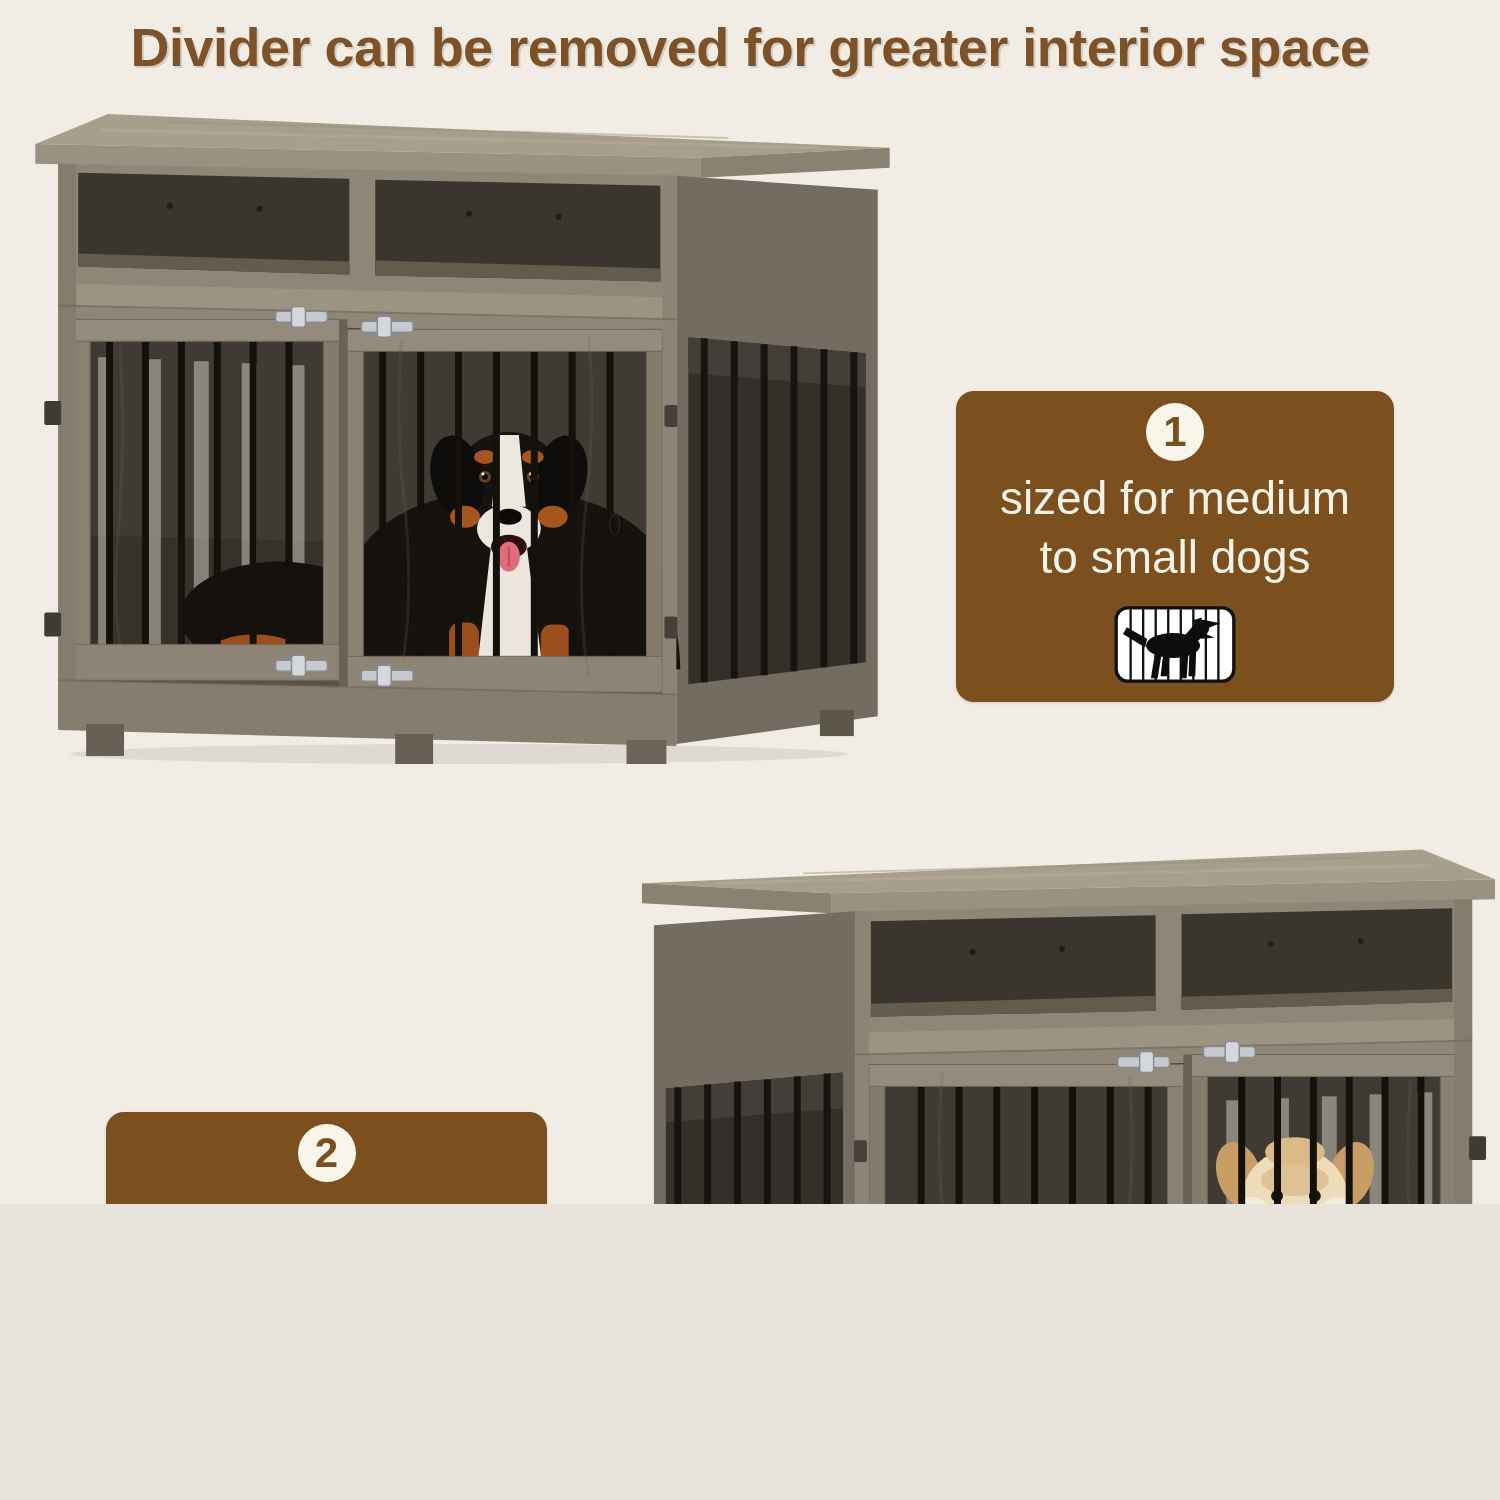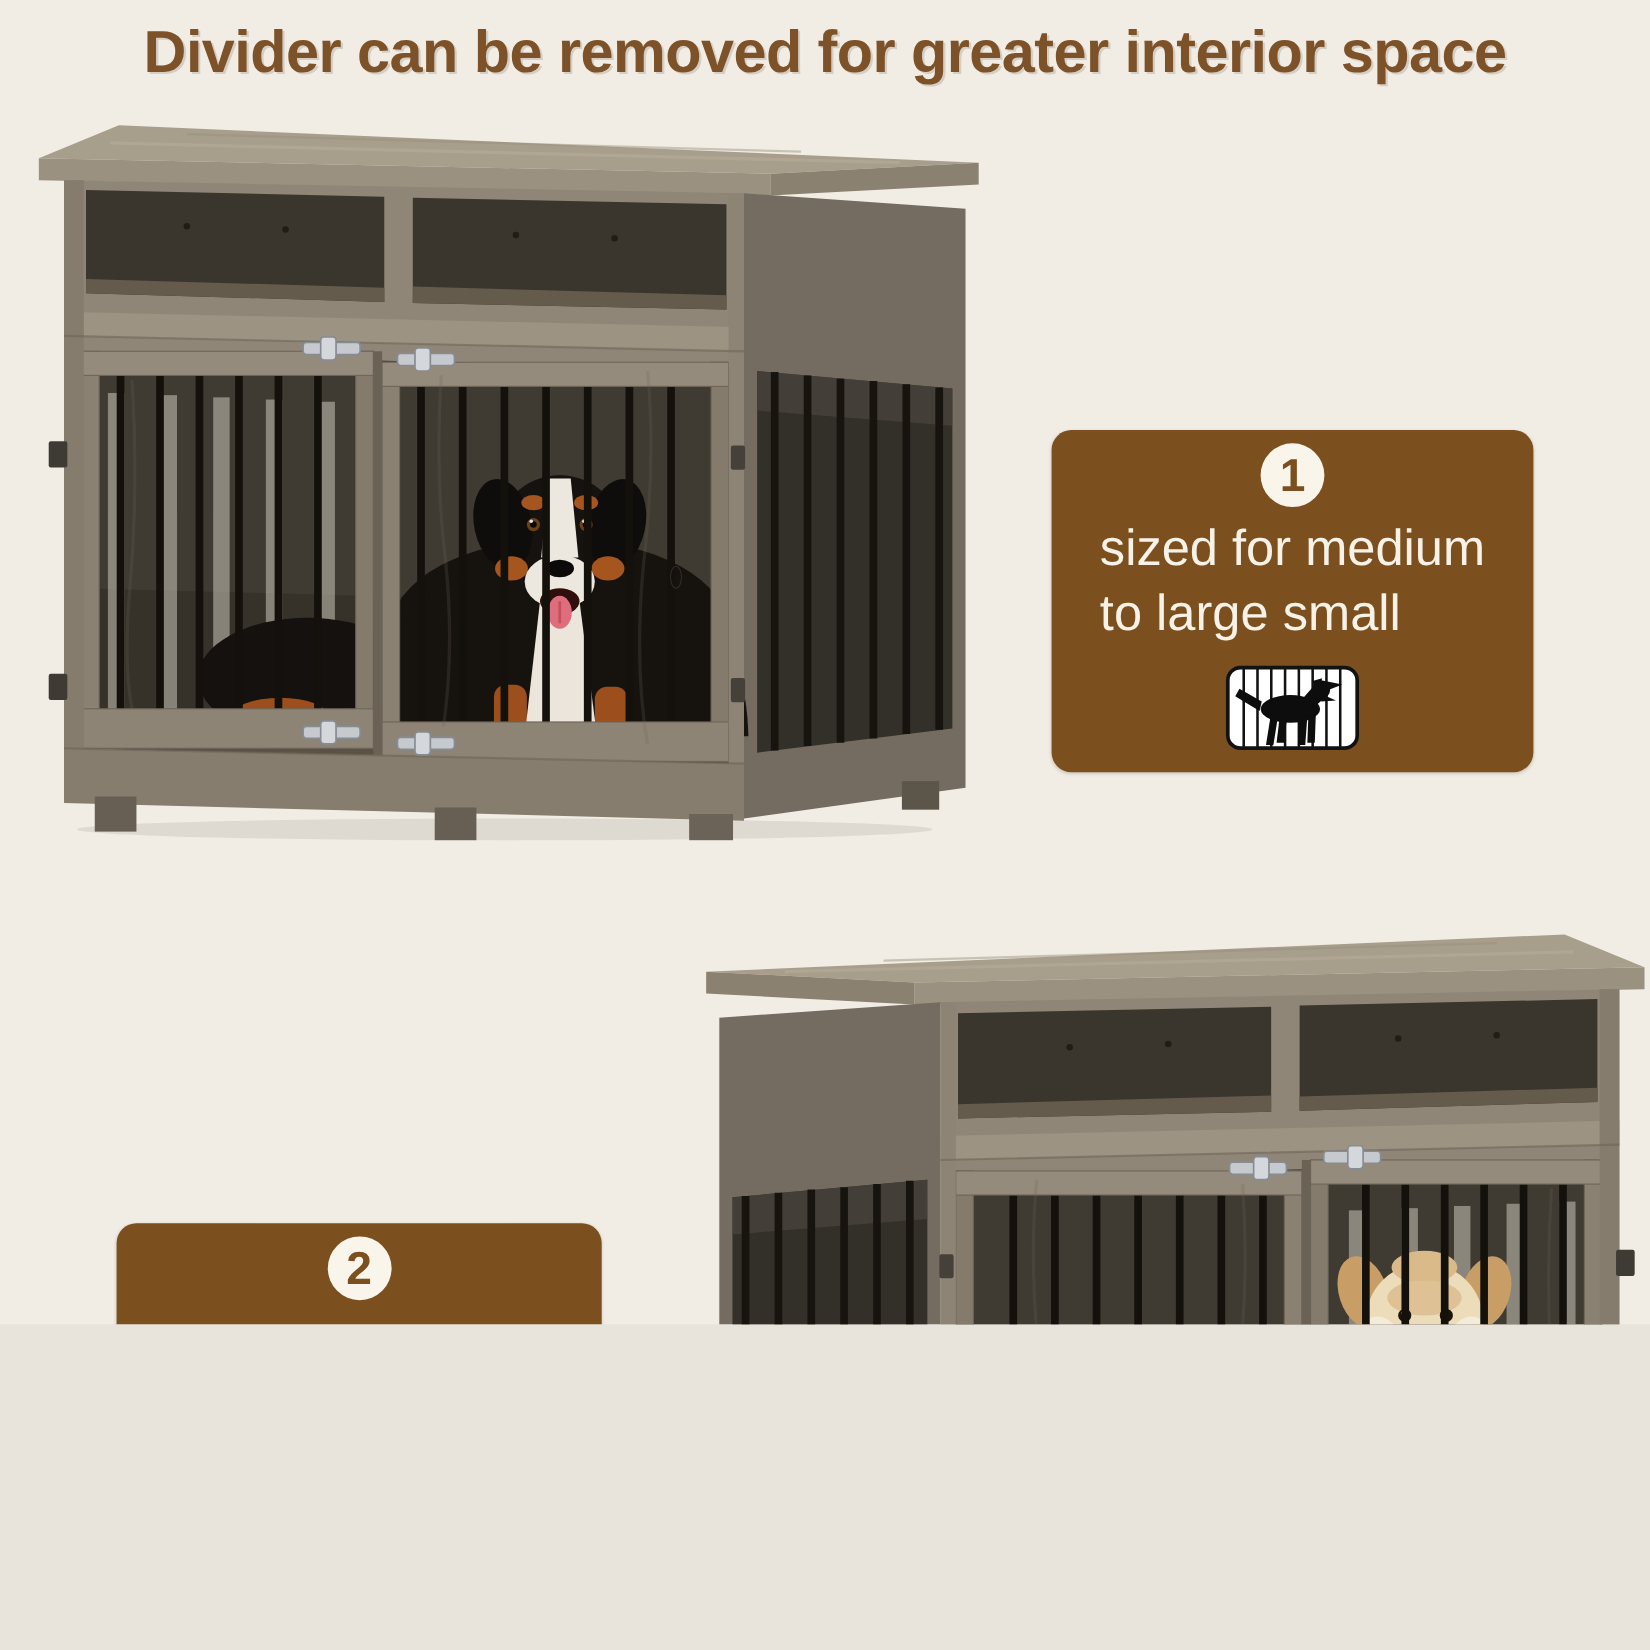--- a/index.html
+++ b/index.html
@@ -13,21 +13,21 @@
   .photo-a{left:28px;top:106px;width:872px;height:658px}
   .photo-b{left:634px;top:840px;width:866px;height:660px}
   .callout{position:absolute;background:#7c4f1e;border-radius:18px;
            display:flex;flex-direction:column;align-items:center;
            box-shadow:0 1px 3px rgba(60,40,10,.18)}
   .callout-1{left:956px;top:391px;width:438px;height:311px}
   .callout-2{left:106px;top:1112px;width:441px;height:308px}
   .badge{width:58px;height:58px;border-radius:50%;background:#faf5ea;color:#7c4f1e;
          font-weight:700;font-size:42px;display:flex;align-items:center;
          justify-content:center;margin-top:12px;line-height:1}
-  .callout-text{margin:8px 0 0;font-size:46px;line-height:1.28;
+  .callout-text{margin:8px 0 0;text-align:center;font-size:46px;line-height:1.28;
                 color:#f7f2e7;font-weight:400}
   .callout-icon{margin-top:auto;margin-bottom:13px}
 </style>
 </head>
 <body>
 
 <svg width="0" height="0" style="position:absolute" aria-hidden="true">
   <defs>
 
     <g id="crate-back">
@@ -205,21 +205,21 @@
       <use href="#crate-front"></use>
     </svg>
   </figure>
 
   <section class="callout callout-1">
     <div class="badge">
       <span>1</span>
     </div>
     <p class="callout-text">
       <span>sized for medium</span><br>
-      <span>to large small</span>
+      <span>to small dogs</span>
     </p>
     <div class="callout-icon">
       <svg width="126" height="81" viewBox="0 0 130 84">
           <use href="#icon-crate-dog"></use>
         </svg>
     </div>
   </section>
 
   <section class="callout callout-2">
     <div class="badge">

